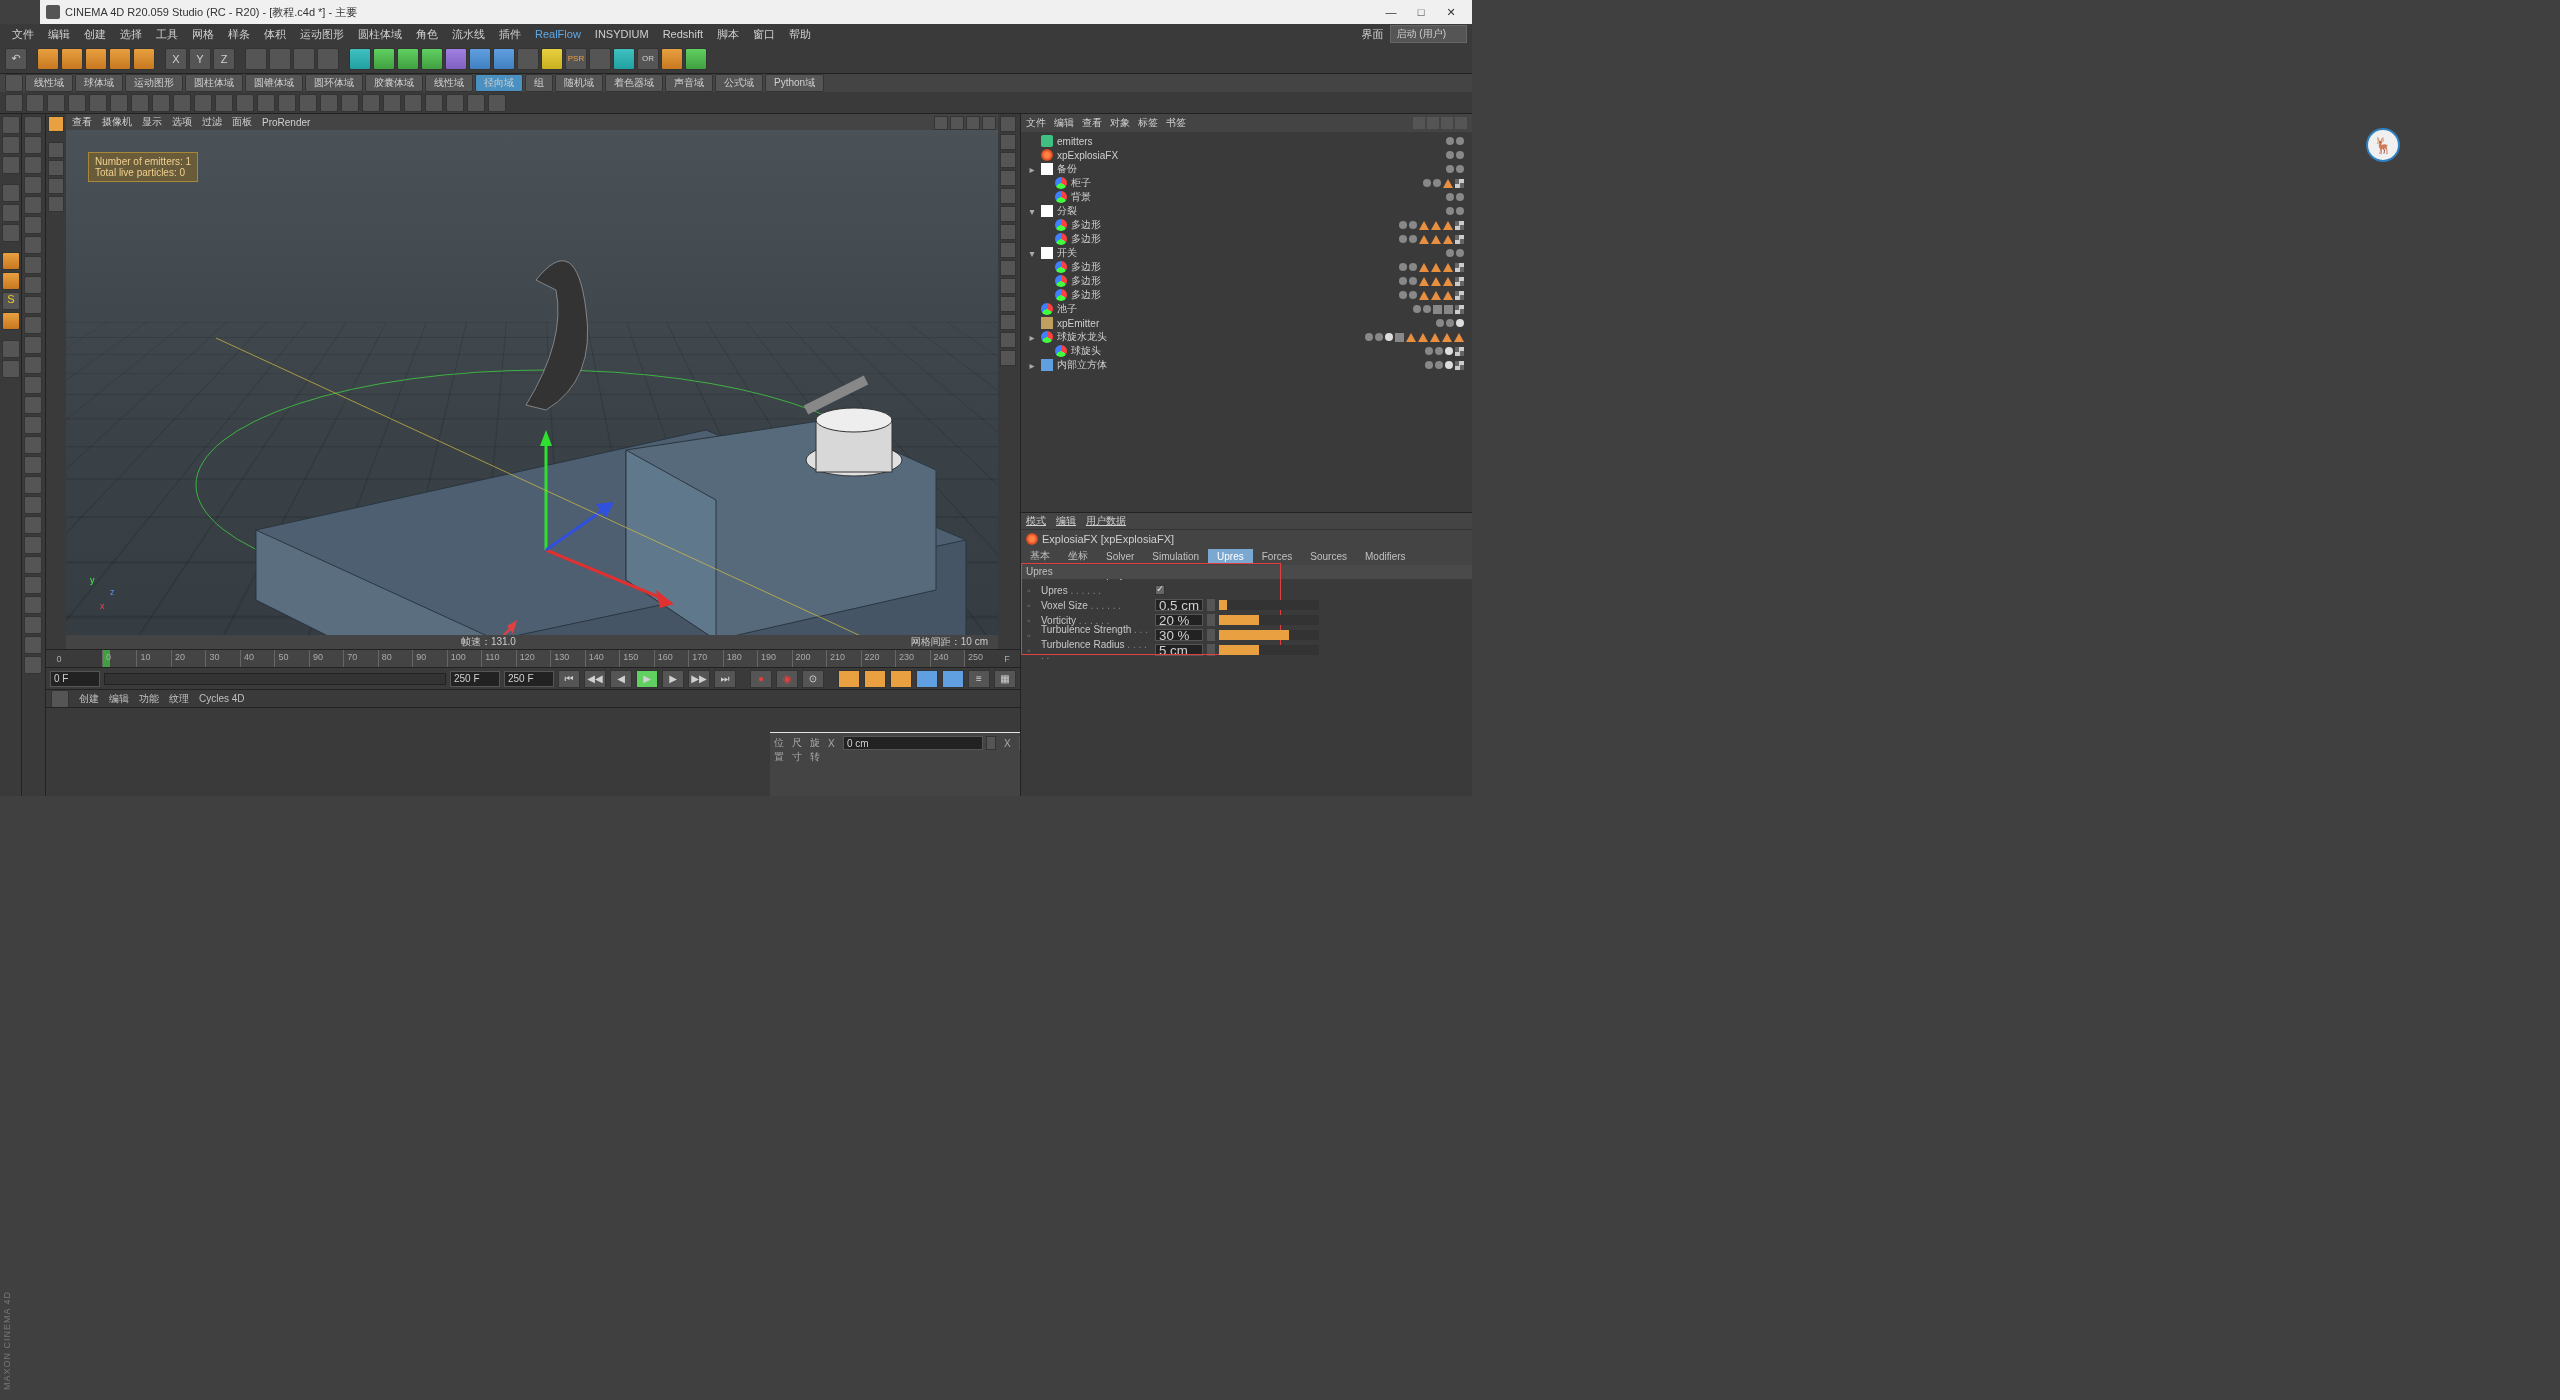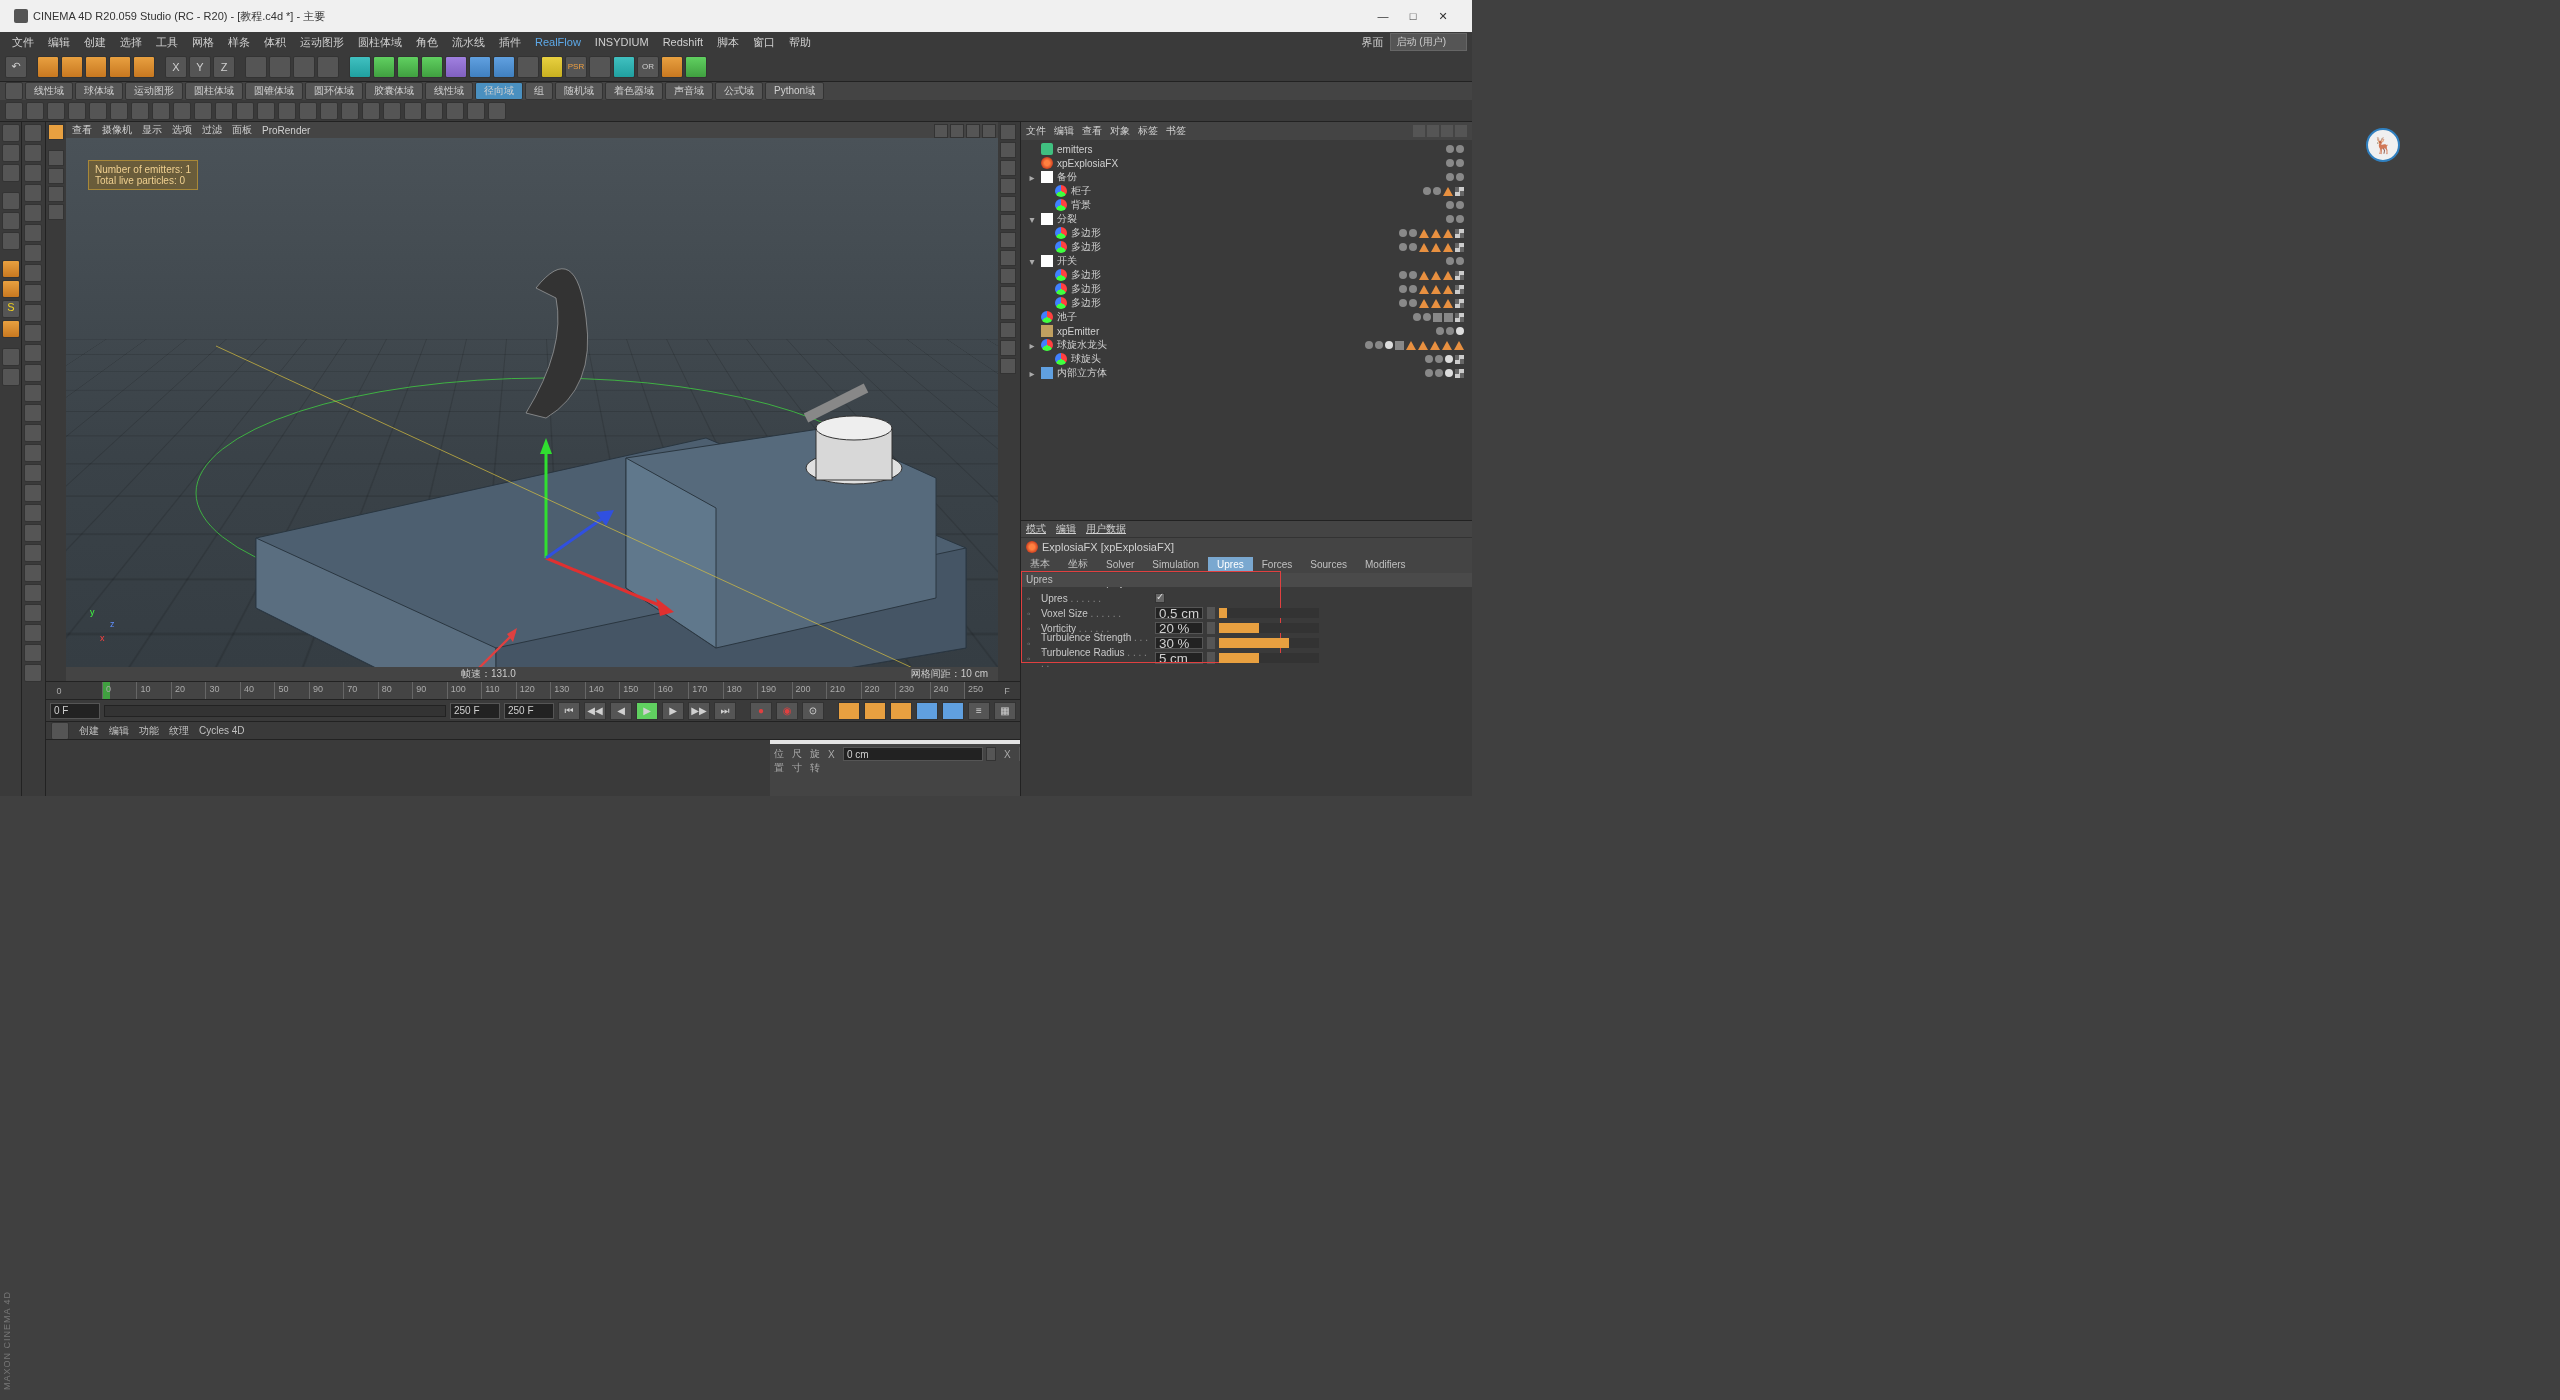--- a/index.html
+++ b/index.html
@@ -1,18 +1,18 @@
 <!DOCTYPE html>
 <html><head>
 <meta charset="utf-8">
 <style>
 * { margin: 0; padding: 0; box-sizing: border-box; font-family: "Segoe UI", Arial, sans-serif; }
 body { background: #404040; color: #d0d0d0; font-size: 11px; overflow: hidden; width: 1472px; height: 796px; }
 
-.title-bar { height: 32px; background: #f0f0f0; color: #333; display: flex; align-items: center; padding: 0 14px; font-size: 11px; }
+.title-bar { height: 24px; background: #f0f0f0; color: #333; display: flex; align-items: center; padding: 0 6px; font-size: 11px; margin-left: 40px; }
 .title-bar .icon { width: 14px; height: 14px; background: #555; margin-right: 5px; border-radius: 2px; }
 .title-bar .spacer { flex: 1; }
 .title-bar .win-btn { width: 30px; text-align: center; cursor: pointer; }
 
 .menu-bar { height: 20px; background: #3a3a3a; display: flex; align-items: center; padding: 0 5px; font-size: 11px; }
 .menu-bar .item { padding: 0 7px; cursor: pointer; color: #d0d0d0; }
 .menu-bar .item.highlight { color: #5da9e8; }
 .menu-bar .right-controls { margin-left:auto; display:flex; align-items:center; gap: 6px; }
 .menu-bar .dropdown { background:#555; border:1px solid #666; padding:1px 20px 1px 6px; font-size:10px; color:#d0d0d0; }
 
@@ -84,21 +84,21 @@
 .frame-input { width:50px; height:16px; background:#222; border:1px solid #555; color:#d0d0d0; font-size:10px; padding:0 3px; }
 .frame-slider { flex:1; height:12px; background:#333; border:1px solid #222; }
 .play-btn { width:22px; height:18px; background:#555; border:1px solid #333; cursor:pointer; display:flex; align-items:center; justify-content:center; font-size:10px; }
 .play-btn.orange { background:#e8a040; }
 .play-btn.blue { background:#60a0e0; }
 .play-btn.green { background:#60d060; }
 
 .bottom-tabs-row { height:18px; background:#3a3a3a; display:flex; align-items:center; padding:0 5px; gap:10px; font-size:10px; border-top:1px solid #222; }
 .bottom-tab { cursor:pointer; color:#c0c0c0; }
 
-.coord-panel { height:68px; background:#444; border-top:4px solid #e5e5e5; display:flex; font-size:10px; }
+.coord-panel { height:68px; background:#444; border-top:1px solid #e5e5e5; display:flex; font-size:10px;margin-top:24px; }
 .coord-col { flex:1; padding:3px 4px; }
 .coord-header { color:#aaa; text-align:center; padding-bottom:2px; }
 .coord-row { display:flex; align-items:center; gap:3px; margin-bottom:2px; }
 .coord-label { width:12px; color:#aaa; }
 .coord-input { flex:1; height:14px; background:#222; border:1px solid #555; color:#d0d0d0; padding:0 3px; font-size:10px; }
 .coord-spin { width:10px; height:14px; background:#555; border:1px solid #333; }
 .coord-dropdown { flex:1; height:16px; background:#555; border:1px solid #333; color:#d0d0d0; font-size:10px; padding:0 4px; }
 
 .brand-text { position:absolute; left:2px; bottom:10px; writing-mode:vertical-rl; transform:rotate(180deg); font-size:9px; color:#777; letter-spacing:1px; }
 

